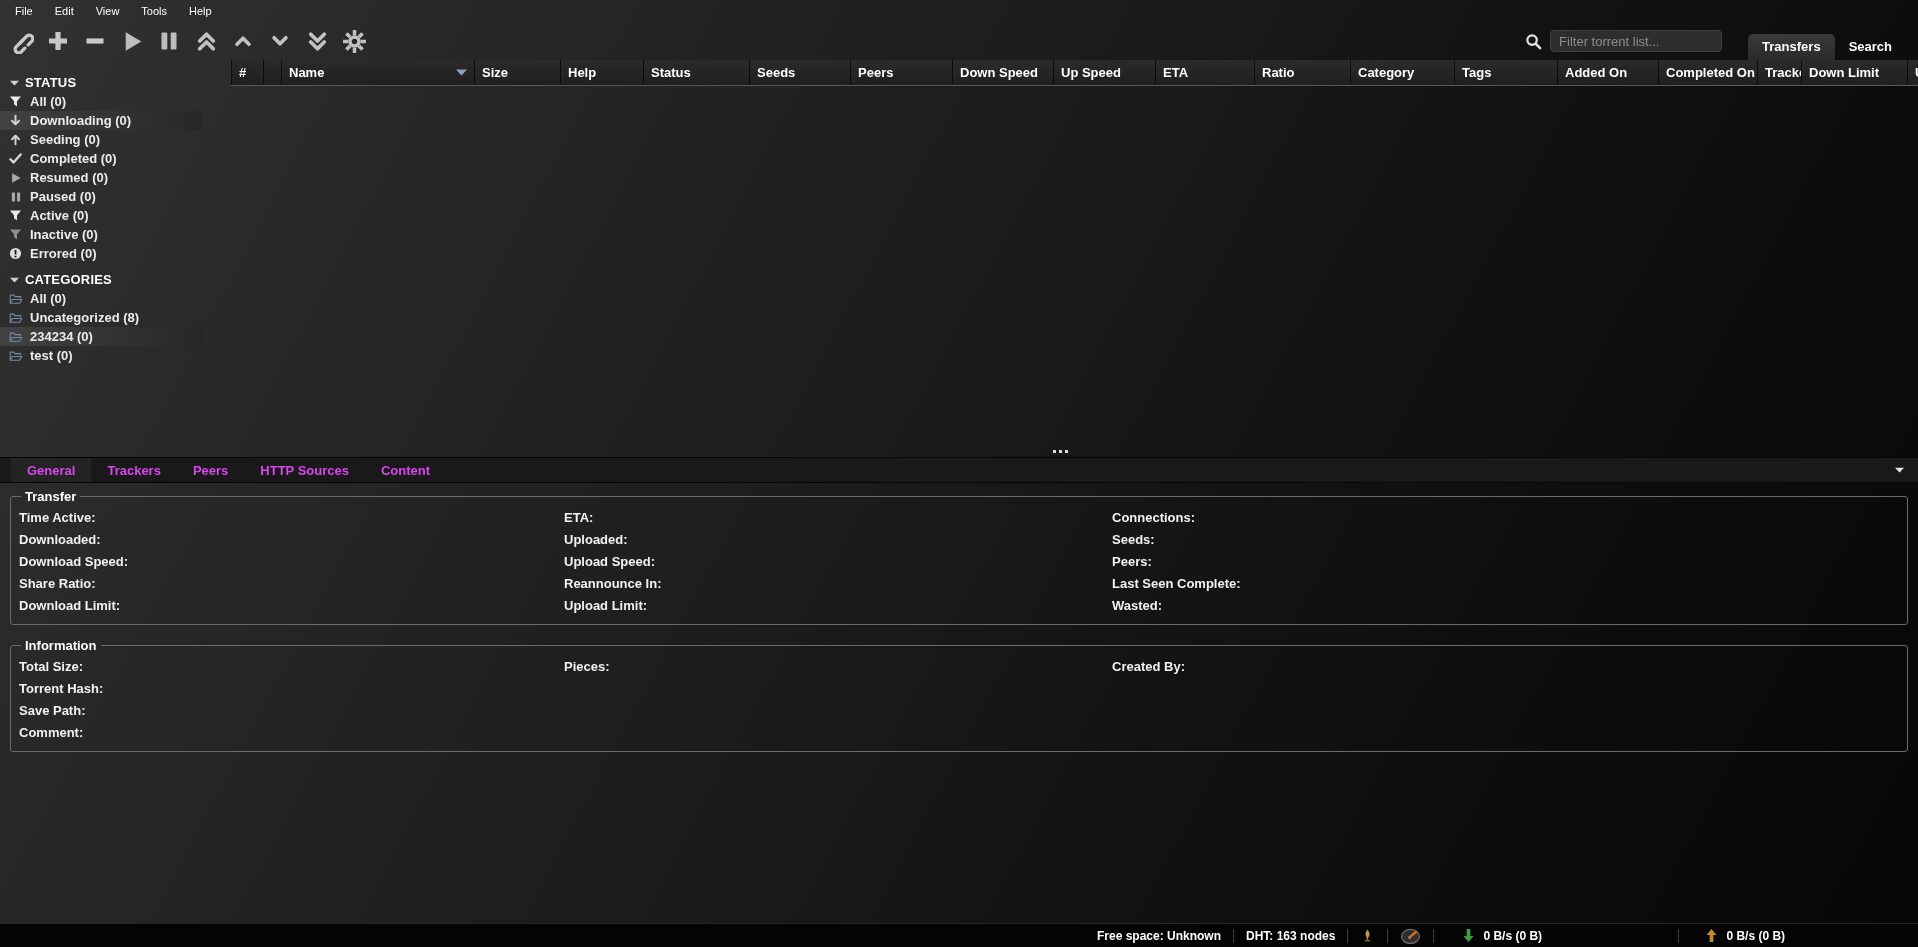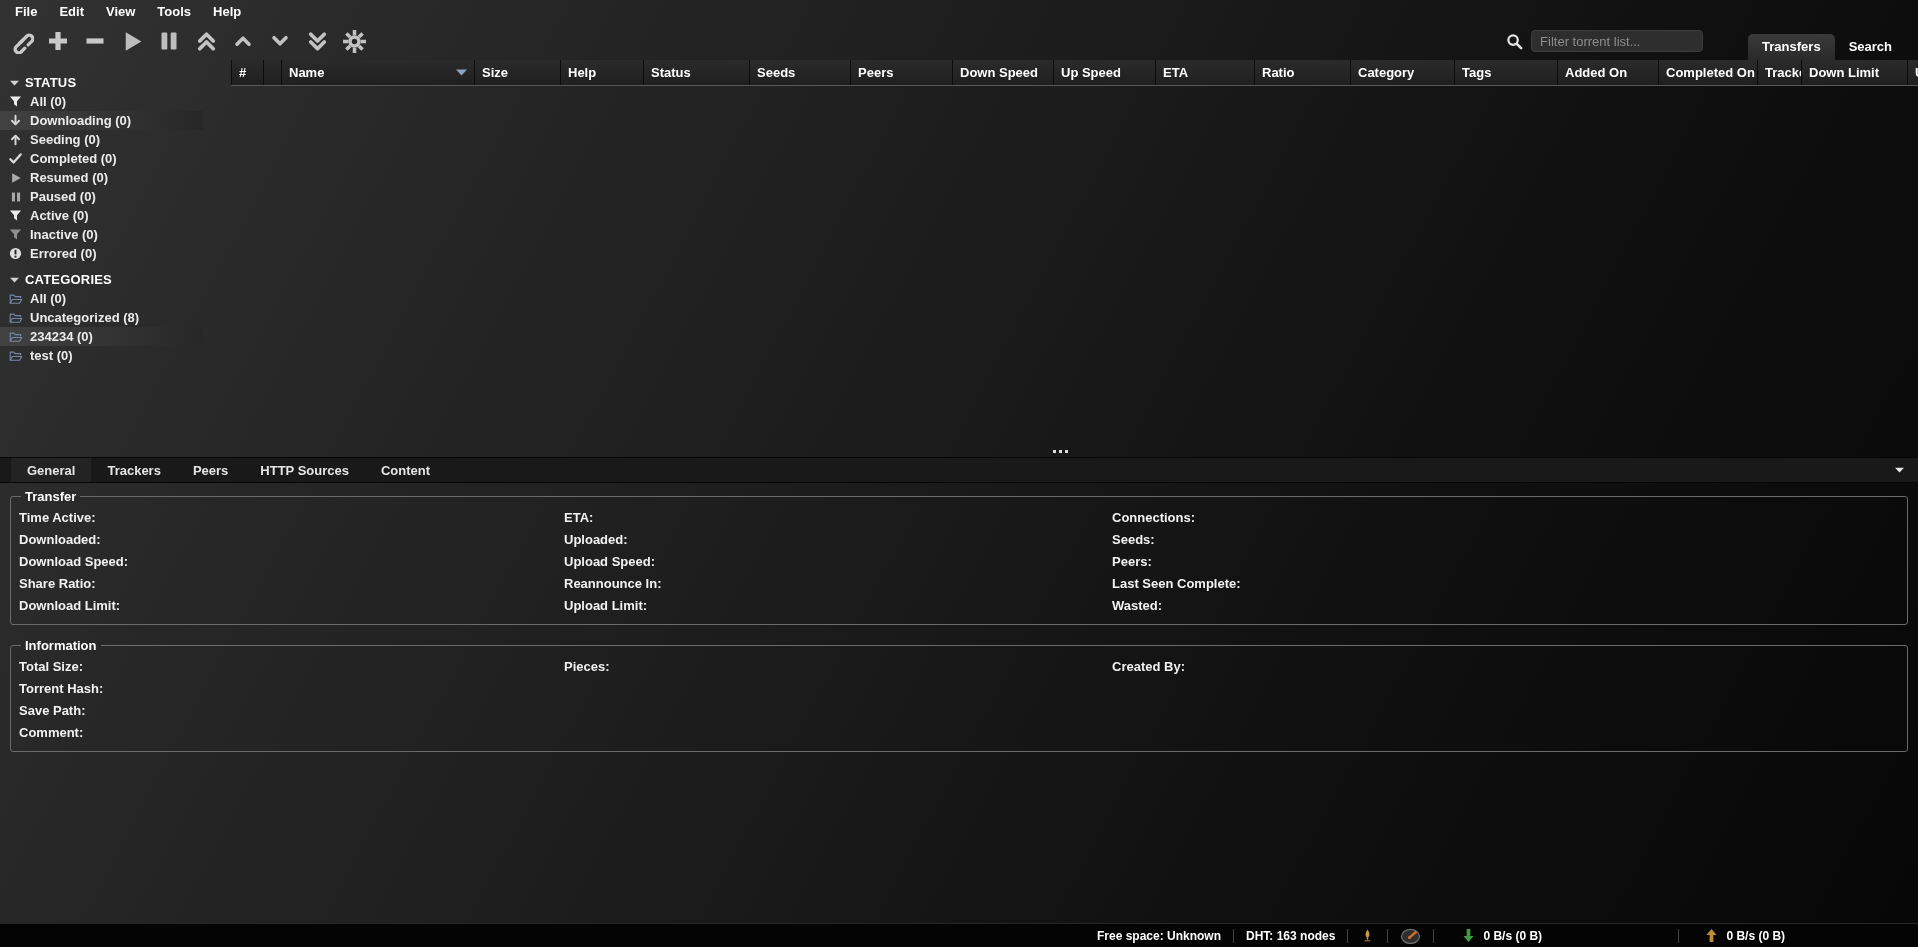--- a/index.html
+++ b/index.html
@@ -6,26 +6,26 @@
   *{box-sizing:border-box;}
   .app{
     width:1918px;height:947px;position:relative;overflow:hidden;
     display:flex;flex-direction:column;
     font-family:"Liberation Sans","DejaVu Sans",sans-serif;
     color:#fff;
     background:linear-gradient(118deg,#323232 0%,#272727 20%,#1c1c1c 45%,#111 68%,#070707 100%);
   }
   
   .menubar{height:22px;display:flex;align-items:center;padding-left:4px;flex:none;}
-  .menu-item{padding:0 11px;font-size:13px;font-weight:700;color:#fff;cursor:default;}
+  .menu-item{padding:0 11px;font-size:11px;font-weight:400;color:#fff;cursor:default;}
   
   .toolbar{height:38px;display:flex;flex:none;align-items:stretch;padding-left:8px;padding-right:12px;}
   .tool-icons{display:flex;align-items:center;}
   .tool-btn{width:26px;height:26px;margin-right:11px;display:flex;align-items:center;justify-content:center;}
-  .toolbar-right{margin-left:auto;display:flex;gap:19px;}
+  .toolbar-right{margin-left:auto;display:flex;}
   .search-wrap{display:flex;align-items:center;gap:8px;}
   .filter-input{
     width:172px;height:22px;background:#2e2e2e;border:1px solid #3e3e3e;border-radius:4px;
     color:#ddd;font-size:13px;padding:0 8px;outline:none;
     font-family:"Liberation Sans","DejaVu Sans",sans-serif;
   }
   .filter-input::placeholder{color:#8d8d8d;}
   .top-tabs{display:flex;align-items:flex-end;margin-left:26px;}
   .top-tab{padding:5px 14px 6px;font-size:13px;font-weight:700;color:#fff;}
   .top-tab.active{background:linear-gradient(#3a3a3a,#2a2a2a);border-radius:5px 5px 0 0;}
@@ -45,21 +45,21 @@
     color:#fff;font-size:13px;font-weight:700;padding-left:7px;display:flex;align-items:center;
     overflow:hidden;white-space:nowrap;}
   .th .sort-caret{margin-left:auto;margin-right:7px;display:flex;}
   .table-body{flex:1;}
   
   .splitter{height:11px;flex:none;display:flex;align-items:center;justify-content:center;padding-left:203px;}
   .splitter-dots{width:3px;height:3px;background:#ddd;box-shadow:6px 0 #ddd,-6px 0 #ddd;}
   
   .panel-tabbar{height:26px;flex:none;background:#191919;border-top:1px solid #060606;
     border-bottom:1px solid #060606;display:flex;align-items:stretch;padding-left:11px;position:relative;}
-  .panel-tab{padding:0 16px;font-size:13px;font-weight:700;color:#e5e5e5;display:flex;align-items:center;}
+  .panel-tab{padding:0 16px;font-size:13px;font-weight:700;color:#d946ef;display:flex;align-items:center;}
   .panel-tab.active{background:#232323;}
   .panel-caret{position:absolute;right:14px;top:0;bottom:0;display:flex;align-items:center;}
   .panel-content{height:294px;flex:none;padding:6px 10px 0;}
   fieldset.props-group{border:1px solid #6b6b6b;border-radius:3px;margin:0 0 13px;padding:2px 8px 8px;}
   legend.props-legend{font-size:13px;font-weight:700;color:#fff;padding:0 4px;margin-left:2px;}
   .grid-row{display:grid;grid-template-columns:100px 445px 96px 452px 128px 1fr;height:22px;align-items:center;}
   .glabel{text-align:left;font-size:13px;font-weight:600;color:#f2f2f2;white-space:nowrap;}
   .gvalue{font-size:13px;color:#ddd;padding-left:8px;white-space:nowrap;}
   .filler{flex:1;}
   

